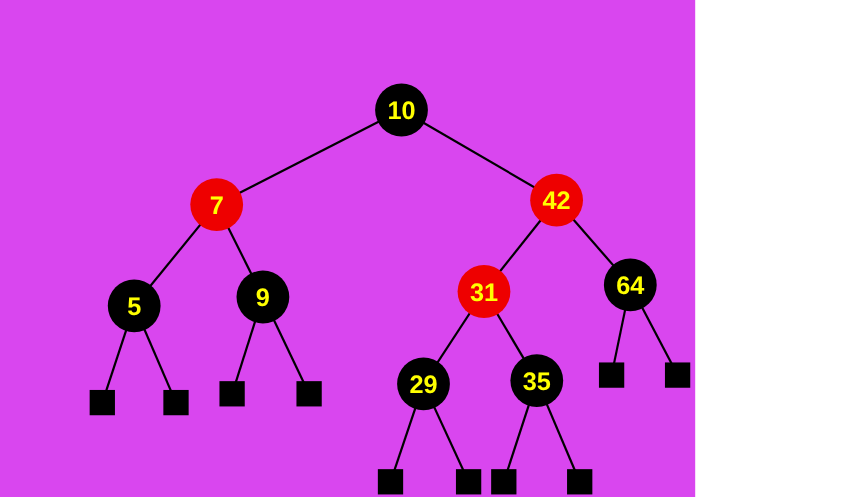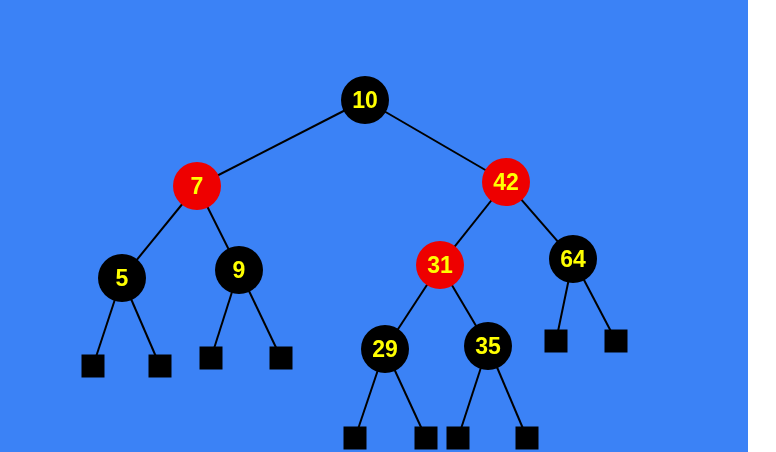--- a/index.html
+++ b/index.html
@@ -2,23 +2,23 @@
 <html><head>
 <meta charset="utf-8">
 <style>
   html, body {
     margin: 0;
     padding: 0;
     background: #ffffff;
   }
   .canvas {
     position: relative;
-    width: 748px;
+    width: 632px;
     height: 452px;
-    background: #3b82f6;
+    background: #d946ef;
     overflow: hidden;
   }
   svg {
     display: block;
   }
   svg text {
     font-family: "Liberation Sans", sans-serif;
     font-weight: bold;
     user-select: none;
   }

